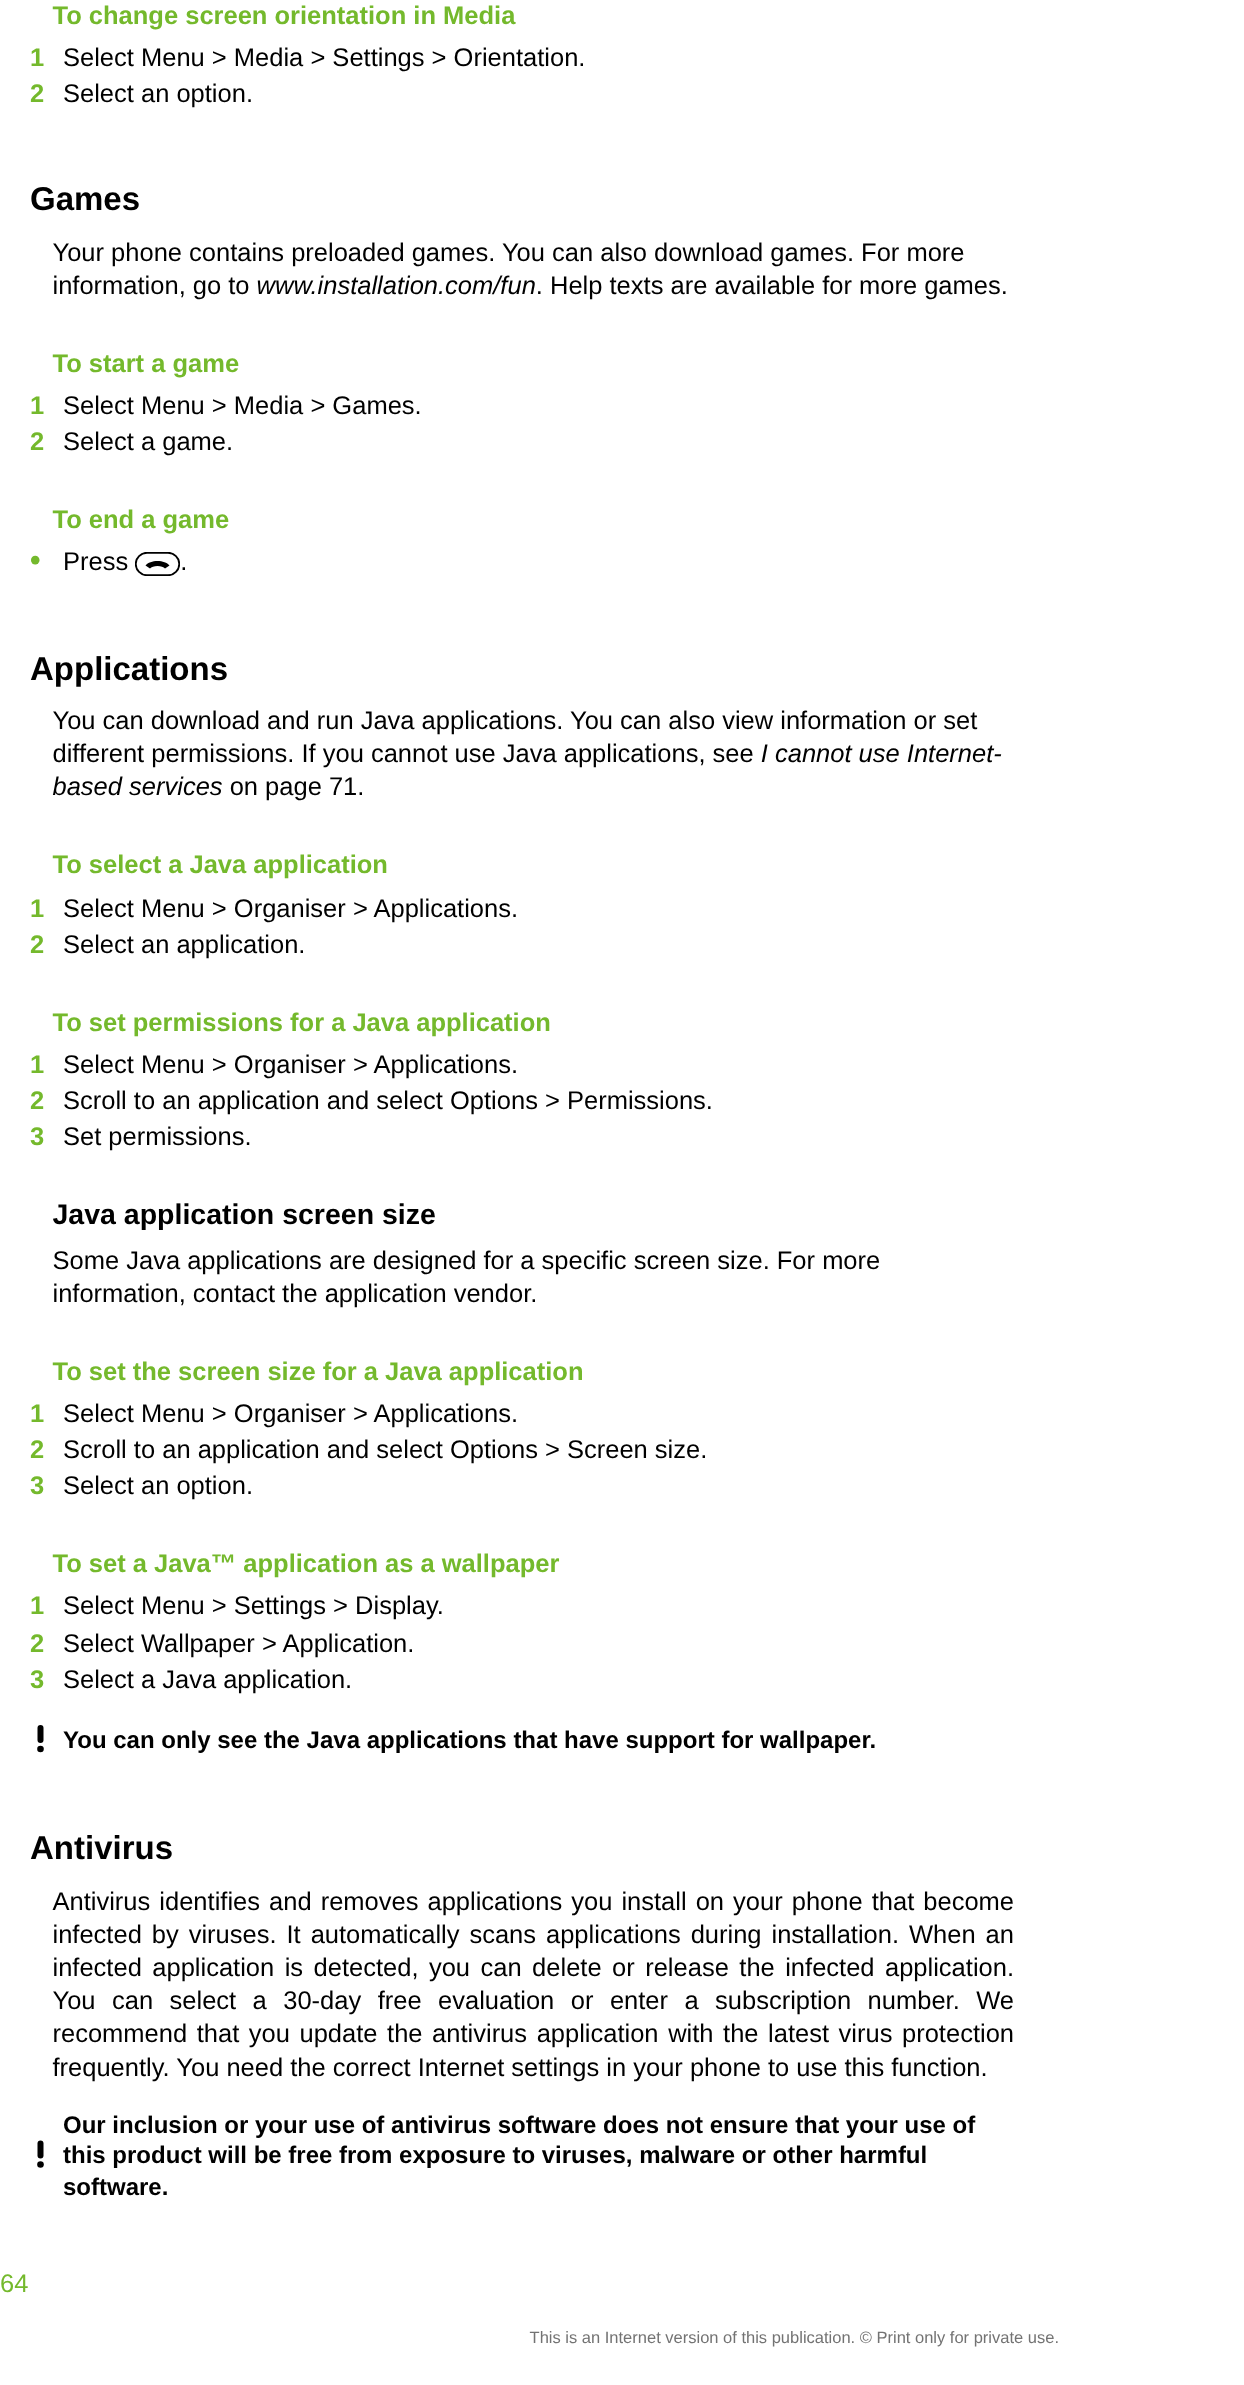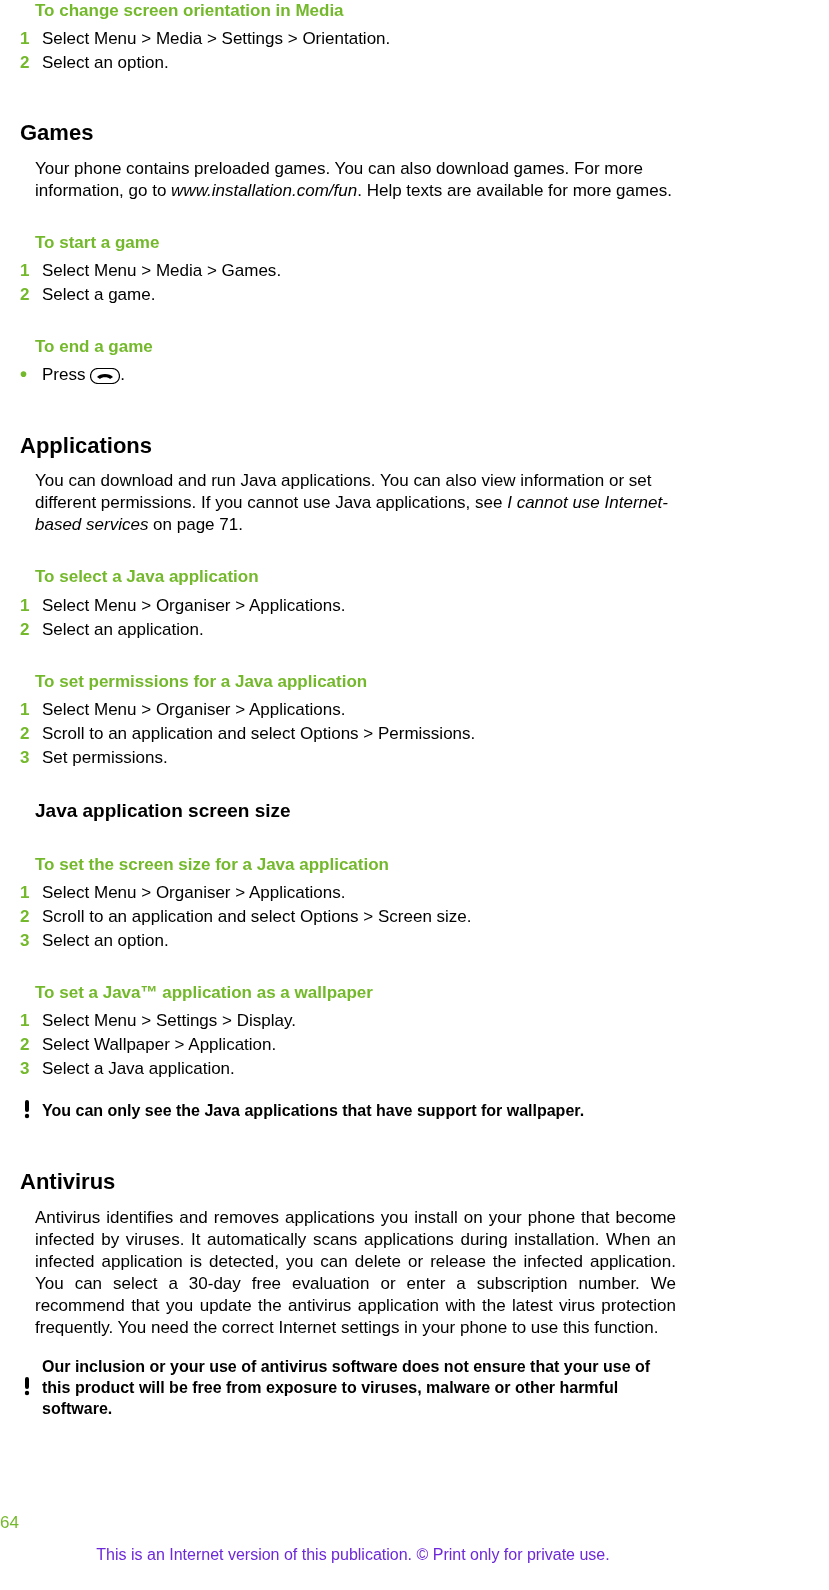--- a/index.html
+++ b/index.html
@@ -15,21 +15,21 @@
   .bullet-dot { color: #74b92c; font-weight: bold; width: 22px; flex-shrink: 0; margin-left: -15px; font-size: 20px; line-height: 1; }
   .h2 { font-weight: bold; font-size: 22px; margin-top: 45px; margin-bottom: 10px; margin-left: -15px; }
   .h3 { font-weight: bold; font-size: 19px; margin-top: 30px; margin-bottom: 6px; }
   .para { margin-bottom: 4px; }
   .bold { font-weight: normal; }
   .italic { font-style: italic; }
   .note-row { display: flex; margin-top: 18px; margin-bottom: 10px; align-items: center; }
   .note-icon { width: 22px; flex-shrink: 0; margin-left: -15px; font-weight: bold; font-size: 18px; line-height: 1.1; }
   .note-text { flex: 1; font-weight: bold; font-size: 16px; }
   .page-num { position: absolute; bottom: 56px; left: 0; right: 0; color: #74b92c; font-size: 17px; }
-  .footer { position: absolute; bottom: 24px; left: 0; right: 0; text-align: center; color: #6d28d9; font-size: 16px; }
+  .footer { position: absolute; bottom: 24px; left: 0; right: 0; text-align: right; color: #737373; font-size: 11px; }
   .key-icon { display: inline-block; vertical-align: middle; }
   .key-icon svg { display: block; }
 </style>
 </head>
 <body>
 
 <div class="page">
   <div class="content">
 
     <div class="green-task first">To change screen orientation in Media</div>
@@ -85,20 +85,21 @@
     <div class="num-step">
       <div class="step-num">2</div>
       <div class="step-text"><span>Scroll to an application and select </span><span class="bold">Options</span><span> &gt; </span><span class="bold">Permissions</span><span>.</span></div>
     </div>
     <div class="num-step">
       <div class="step-num">3</div>
       <div class="step-text">Set permissions.</div>
     </div>
 
     <div class="h3">Java application screen size</div>
+    <div class="para">Some Java applications are designed for a specific screen size. For more information, contact the application vendor.</div>
 
     <div class="green-task">To set the screen size for a Java application</div>
     <div class="num-step">
       <div class="step-num">1</div>
       <div class="step-text"><span>Select </span><span class="bold">Menu</span><span> &gt; </span><span class="bold">Organiser</span><span> &gt; </span><span class="bold">Applications</span><span>.</span></div>
     </div>
     <div class="num-step">
       <div class="step-num">2</div>
       <div class="step-text"><span>Scroll to an application and select </span><span class="bold">Options</span><span> &gt; </span><span class="bold">Screen size</span><span>.</span></div>
     </div>

